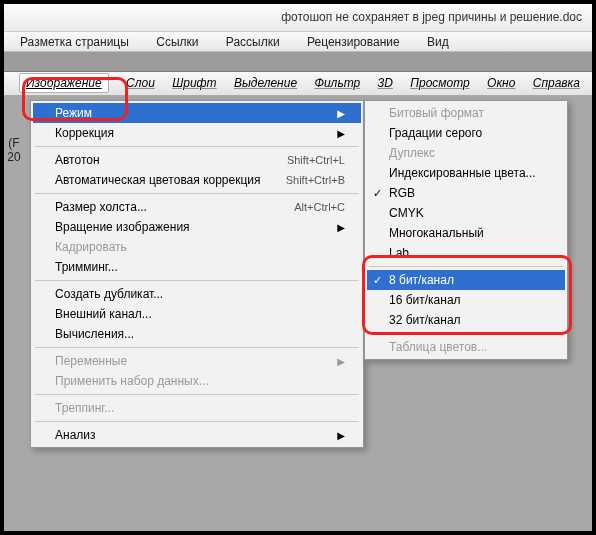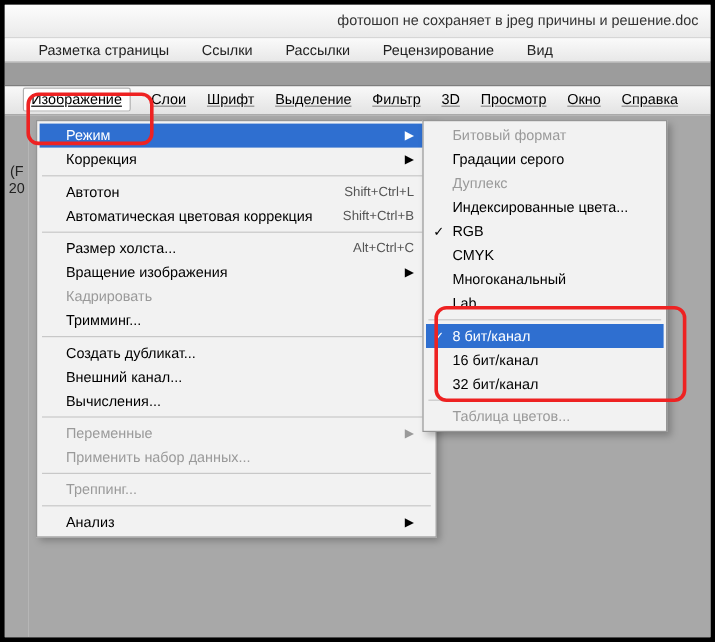--- a/index.html
+++ b/index.html
@@ -1,33 +1,33 @@
 <!DOCTYPE html>
 <html><head>
 <meta charset="utf-8">
 <style>
 * { margin:0; padding:0; box-sizing:border-box; font-family:Tahoma,Arial,sans-serif; font-size:12px; }
 body { background:#000; width:596px; height:535px; position:relative; overflow:hidden; }
 .frame { position:absolute; left:4px; top:4px; width:588px; height:527px; background:#fff; }
 .titlebar { height:28px; background:linear-gradient(#fdfdfd,#eaeaea); border-bottom:1px solid #ccc; text-align:right; padding:6px 10px 0 11px; color:#333; }
-.maintabs { height:20px; background:linear-gradient(#fafafa,#e8e8e8); border-bottom:1px solid #bbb; padding:3px 0 0 28px; }
+.maintabs { height:20px; background:linear-gradient(#fafafa,#e8e8e8); border-bottom:1px solid #bbb; padding:3px 0 0 16px; }
 .maintabs span { margin-right:24px; color:#222; cursor:pointer; }
 .toolbar { height:20px; background:#9c9c9c; border-bottom:1px solid #777; }
-.menubar { height:24px; background:linear-gradient(#f9f9f9,#e3e3e3); border-bottom:1px solid #aaa; padding:4px 0 0 8px; }
+.menubar { height:24px; background:linear-gradient(#f9f9f9,#e3e3e3); border-bottom:1px solid #aaa; padding:4px 0 0 8px;font-style:italic; }
 .menubar span { margin:0 7px; color:#000; cursor:pointer; text-decoration:underline; text-decoration-color:rgba(0,0,0,0.4); text-underline-offset:1px; }
 .menubar .active { background:#fff; border:1px solid #b0b0b0; padding:2px 6px; border-radius:2px; text-decoration:underline; }
 .workspace-left { position:absolute; left:0; top:92px; width:20px; bottom:0; background:#a8a8a8; color:#222; padding-top:40px; font-size:11px; text-align:center; line-height:14px;}
 .workspace-main { position:absolute; left:20px; top:92px; right:0; bottom:0; background:#a8a8a8; }
 .dropdown1 { position:absolute; left:30px; top:100px; width:334px; background:#f2f2f2; border:1px solid #969696; box-shadow:3px 3px 6px rgba(0,0,0,0.25); padding:2px;text-align:right; }
 .dropdown1 .row { display:flex; justify-content:space-between; align-items:center; height:20px; padding:0 16px 0 22px; color:#000; cursor:pointer; position:relative; }
 .dropdown1 .row.disabled { color:#9a9a9a; cursor:default; }
 .dropdown1 .row.hl { background:#2f6fd0; color:#fff; }
 .dropdown1 .row .arrow { font-size:10px; color:inherit; margin-left:auto; }
 .dropdown1 .sep { height:1px; background:#c8c8c8; margin:3px 2px; }
-.dropdown2 { position:absolute; left:352px; top:100px; width:204px; background:#f2f2f2; border:1px solid #969696; box-shadow:3px 3px 6px rgba(0,0,0,0.25); padding:2px; }
+.dropdown2 { position:absolute; left:364px; top:100px; width:204px; background:#f2f2f2; border:1px solid #969696; box-shadow:3px 3px 6px rgba(0,0,0,0.25); padding:2px; }
 .dropdown2 .row { display:flex; align-items:center; height:20px; padding:0 10px 0 22px; color:#000; position:relative; cursor:pointer; }
 .dropdown2 .row.disabled { color:#9a9a9a; cursor:default; }
 .dropdown2 .row.hl { background:#2f6fd0; color:#fff; }
 .dropdown2 .row .chk { position:absolute; left:6px; font-size:11px; }
 .dropdown2 .sep { height:1px; background:#c8c8c8; margin:3px 2px; }
 .redbox1 { position:absolute; left:22px; top:77px; width:106px; height:44px; border:3px solid #e22; border-radius:10px; pointer-events:none; }
 .redbox2 { position:absolute; left:362px; top:255px; width:210px; height:80px; border:3px solid #e22; border-radius:10px; pointer-events:none; }
 .shortcut { color:#555; font-size:11px; }
 </style>
 </head>

